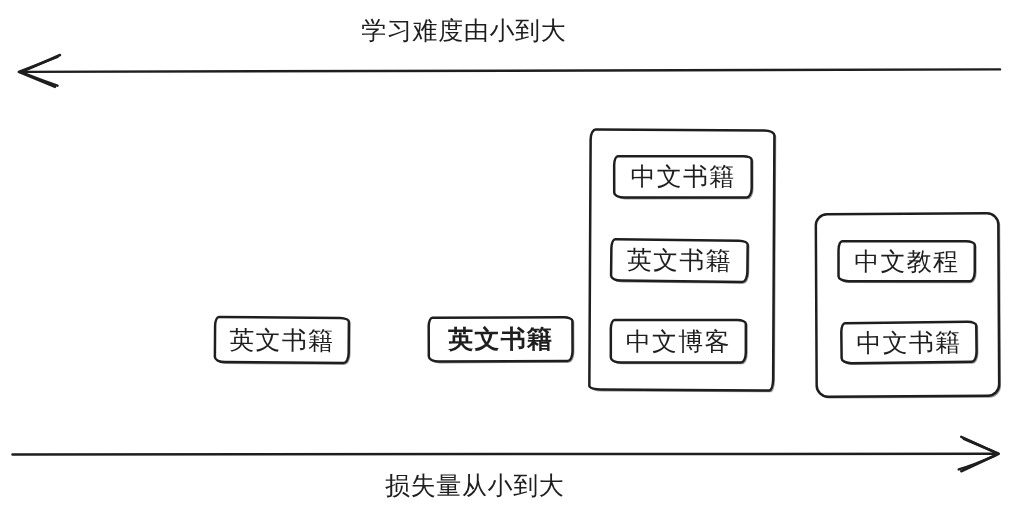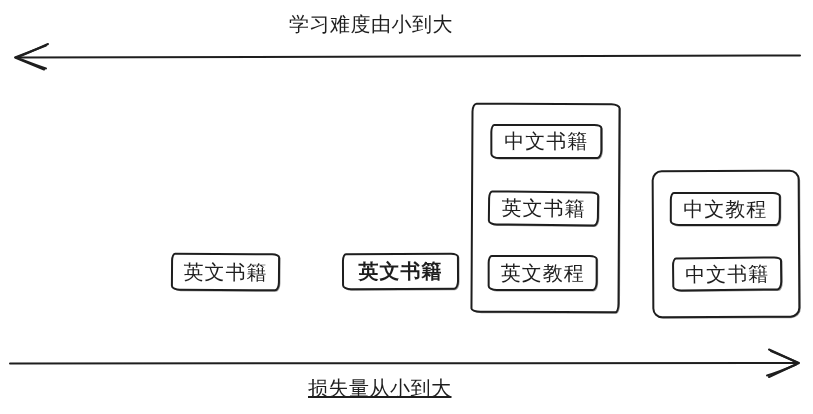--- a/index.html
+++ b/index.html
@@ -24,21 +24,21 @@
     pointer-events: none;
   }
   .axis-label {
     position: absolute;
     font-size: 20px;
     letter-spacing: 0.5px;
     color: #1e1e1e;
     white-space: nowrap;
   }
   .top-axis-label  { left: 289px; top: 11px; text-align: right; }
-  .bottom-axis-label { left: 308px; top: 375px; text-decoration: underline; }
+  .bottom-axis-label { left: 308px; top: 375px; }
 
   .node {
     position: absolute;
     display: flex;
     align-items: center;
     justify-content: center;
     border: 2px solid #1e1e1e;
     background: #ffffff;
     font-size: 20px;
     letter-spacing: 1px;
@@ -106,21 +106,21 @@
   </div>
 
   <div class="group group-english">
     <div class="node node-english-tutorials">
       <span>中文书籍</span>
     </div>
     <div class="node node-english-blogs">
       <span>英文书籍</span>
     </div>
     <div class="node node-chinese-books">
-      <span>英文教程</span>
+      <span>中文博客</span>
     </div>
   </div>
 
   <div class="group group-chinese">
     <div class="node node-chinese-tutorials">
       <span>中文教程</span>
     </div>
     <div class="node node-chinese-blogs">
       <span>中文书籍</span>
     </div>

